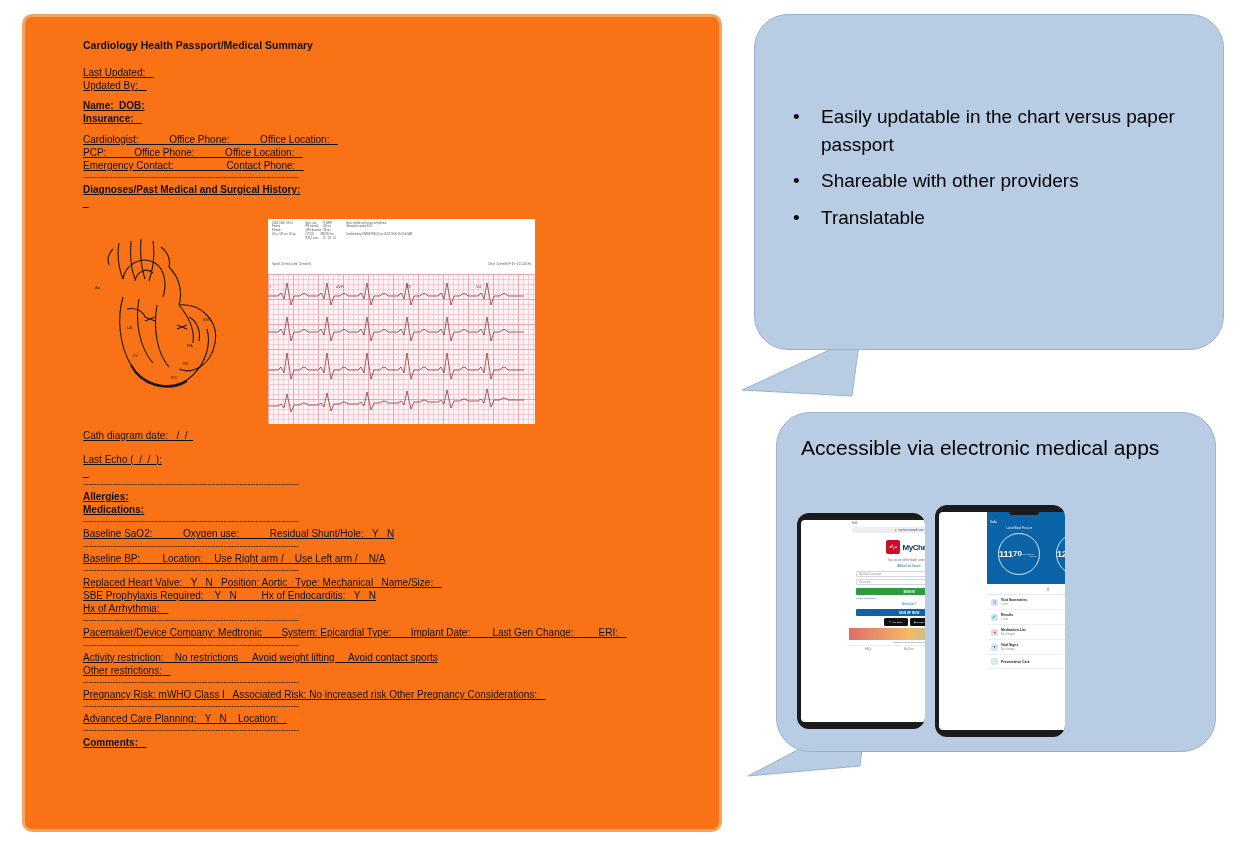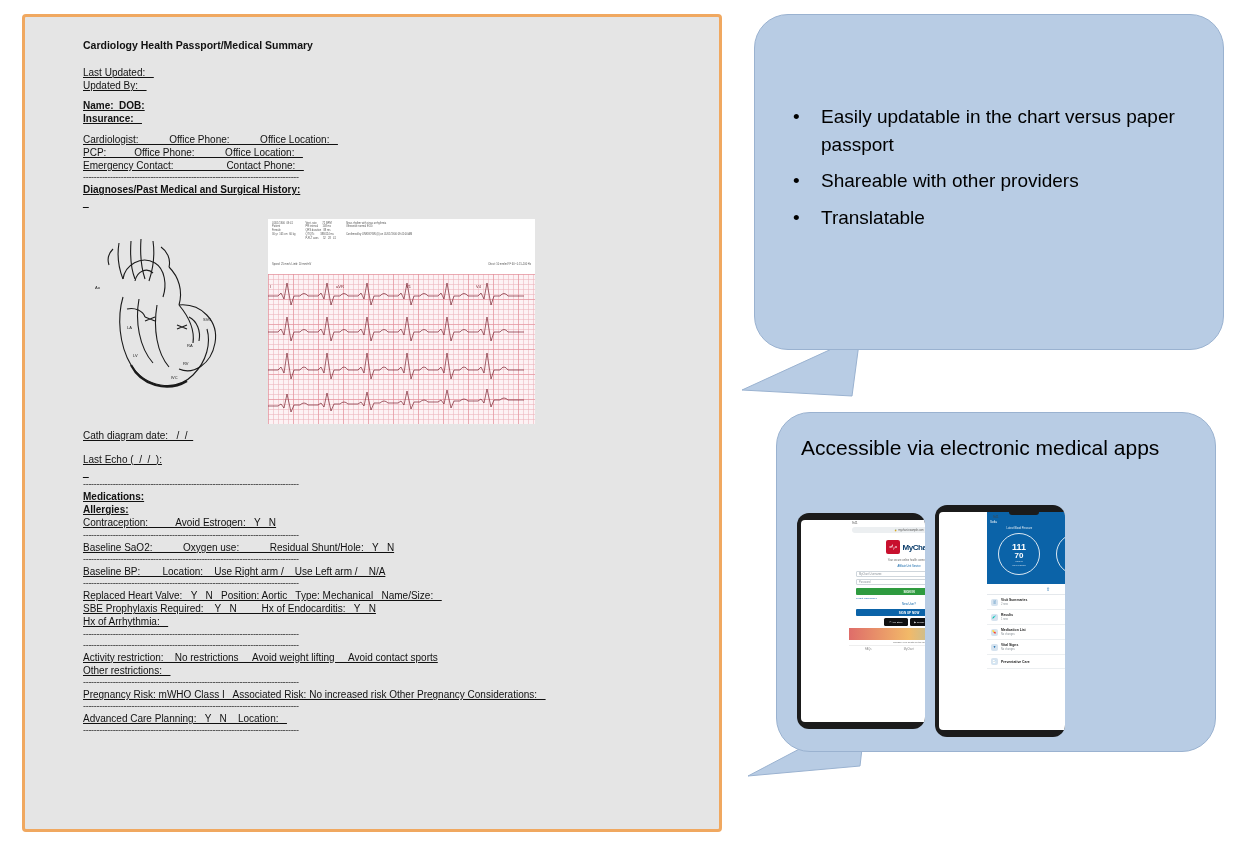--- a/index.html
+++ b/index.html
@@ -15,23 +15,23 @@
     overflow: hidden;
   }
 
   
   #doc-panel {
     position: absolute;
     left: 22px;
     top: 14px;
     width: 700px;
     height: 818px;
-    background: #e5e5e5;
+    background: #f97316;
     border: 3px solid #f0a860;
-    border-radius: 4px;
+    border-radius: 10px;
     box-sizing: border-box;
     overflow: hidden;
   }
   #doc-inner {
     position: absolute;
     left: 58px;
     top: 22px;
     width: 600px;
     font-size: 10px;
     line-height: 1.32;
@@ -358,21 +358,21 @@
     display: flex;
     justify-content: space-around;
     align-items: center;
     padding: 3px 0 5px;
   }
   .dial {
     width: 40px; height: 40px;
     border-radius: 50%;
     border: 1.5px solid rgba(255,255,255,0.85);
     display: flex;
-    flex-direction: column;
+    flex-direction: row;
     align-items: center;
     justify-content: center;
     color: #fff;
   }
   .dial .big { font-size: 9px; font-weight: bold; line-height: 1; }
   .dial .mid { font-size: 8px; font-weight: bold; line-height: 1; text-align: center; }
   .dial .unit { font-size: 2.4px; opacity: .85; }
   .dial .sub { font-size: 2.3px; opacity: .8; margin-top: 1px; }
   .bp-upload {
     background: #ffffff;
@@ -519,40 +519,41 @@
           </g>
         </svg>
       </div>
     </div>
 
     <div class="ln">Cath diagram date: _/_/_</div>
     <div class="gap-m"></div>
     <div class="ln">Last Echo (_/_/_):</div>
     <div class="ln">_</div>
     <div class="rule rule-long">--------------------------------------------------------------------------------</div>
+    <div class="ln b">Allergies:</div>
     <div class="ln b">Medications:</div>
-    <div class="ln b">Allergies:</div>
-    <div class="ln">Contraception: _       Avoid Estrogen: _Y _N</div>
     <div class="rule rule-long">--------------------------------------------------------------------------------</div>
     <div class="ln">Baseline SaO2: _        Oxygen use: _        Residual Shunt/Hole: _Y _N</div>
     <div class="rule rule-long">--------------------------------------------------------------------------------</div>
     <div class="ln">Baseline BP: _     Location: _ Use Right arm / _ Use Left arm / _ N/A</div>
     <div class="rule rule-long">--------------------------------------------------------------------------------</div>
     <div class="ln">Replaced Heart Valve: _Y _N   Position: Aortic   Type: Mechanical   Name/Size: _</div>
     <div class="ln">SBE Prophylaxis Required: _ Y _N         Hx of Endocarditis: _Y _N</div>
     <div class="ln">Hx of Arrhythmia: _</div>
     <div class="rule rule-long">--------------------------------------------------------------------------------</div>
+    <div class="ln">Pacemaker/Device Company: Medtronic       System: Epicardial Type: _    Implant Date: _     Last Gen Change: _      ERI: _</div>
     <div class="rule rule-long">--------------------------------------------------------------------------------</div>
     <div class="ln">Activity restriction: _ No restrictions  _ Avoid weight lifting  _ Avoid contact sports</div>
     <div class="ln">Other restrictions: _</div>
     <div class="rule rule-long">--------------------------------------------------------------------------------</div>
     <div class="ln">Pregnancy Risk: mWHO Class I   Associated Risk: No increased risk Other Pregnancy Considerations: _</div>
     <div class="rule rule-short">--------------------------------------------------------------------------------</div>
     <div class="ln">Advanced Care Planning: _Y _N    Location: _</div>
     <div class="rule rule-mid">--------------------------------------------------------------------------------</div>
+    <div class="ln b">Comments: _</div>
   </div>
 </div>
 
 <svg id="tail-top" class="tail" viewBox="0 0 120 66">
   <polygon points="118,2 0,56 110,62" fill="#b8cce4" stroke="#9ab2d0" stroke-width="1"></polygon>
 </svg>
 <div class="bubble" id="bubble-top">
   <ul class="bullets">
     <li>
       <span class="dot">•</span>

